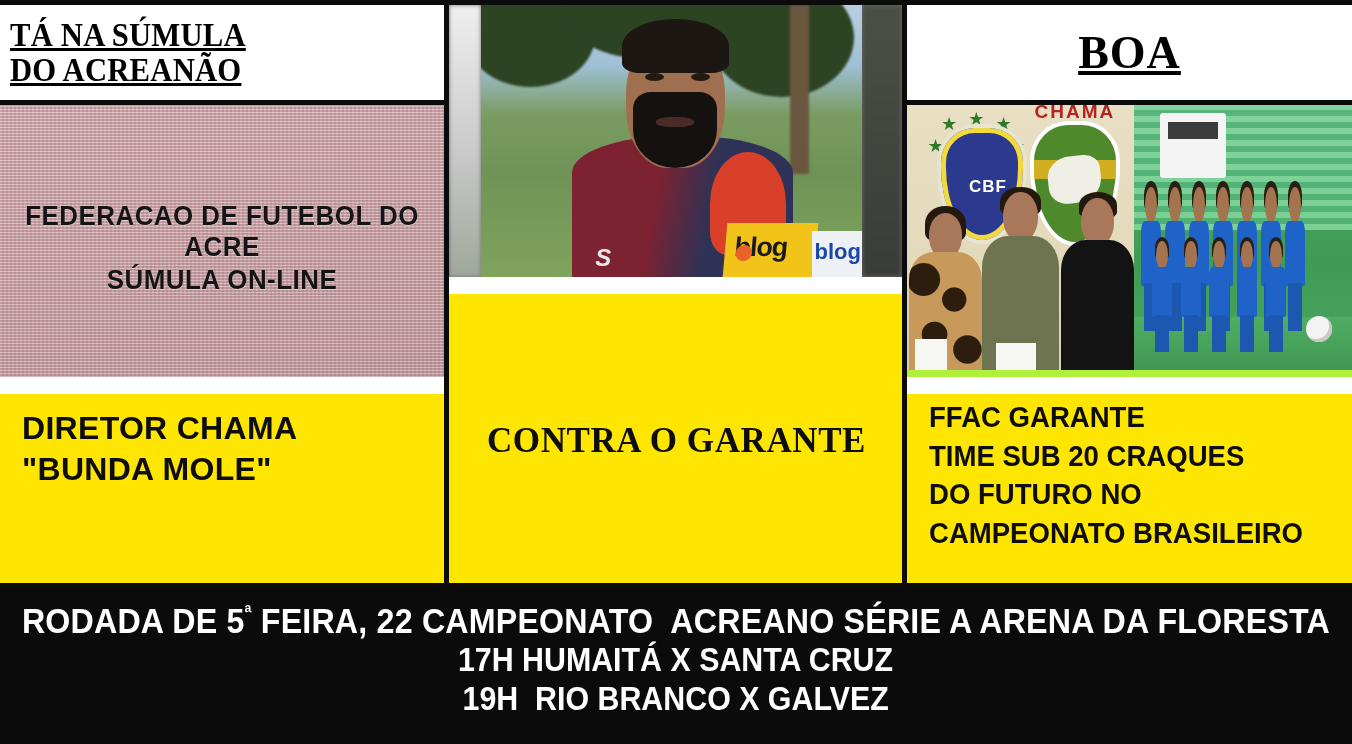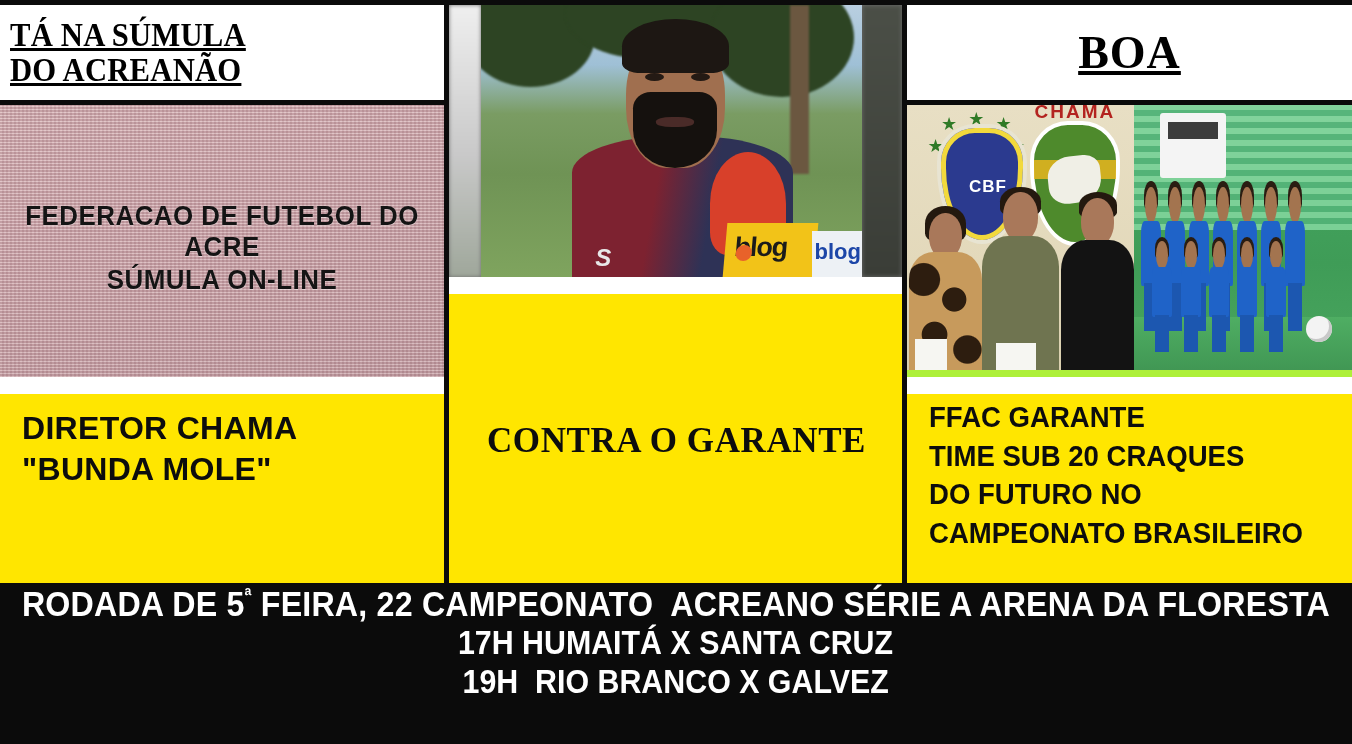--- a/index.html
+++ b/index.html
@@ -162,20 +162,21 @@
   .cap-3{ display:flex; flex-direction:column; justify-content:flex-start; padding-top:4px; }
   .cap-3 .ln{ font-family:"Liberation Sans", sans-serif; font-weight:bold;
               font-size:29px; line-height:1.33; letter-spacing:0; transform:scaleX(.95);
               transform-origin:left center; }
 
   
   .banner{
     position:absolute; left:0; top:583px; width:1352px; height:161px;
     background:#0b0b0b; color:#fff;
     display:flex; flex-direction:column; align-items:center; justify-content:flex-start;
+    padding-top:17px;
     font-family:"Liberation Sans", sans-serif; font-weight:bold;
   }
   .banner .bl{ display:block; white-space:pre; line-height:1.18; }
   .banner .b1{ font-size:35px; transform:scaleX(.92); letter-spacing:.2px; }
   .banner .b2{ font-size:33px; transform:scaleX(.92); }
   .banner .b3{ font-size:33px; transform:scaleX(.92); }
   sup.ord{ font-size:.58em; vertical-align:super; }
 </style>
 </head>
 <body>

